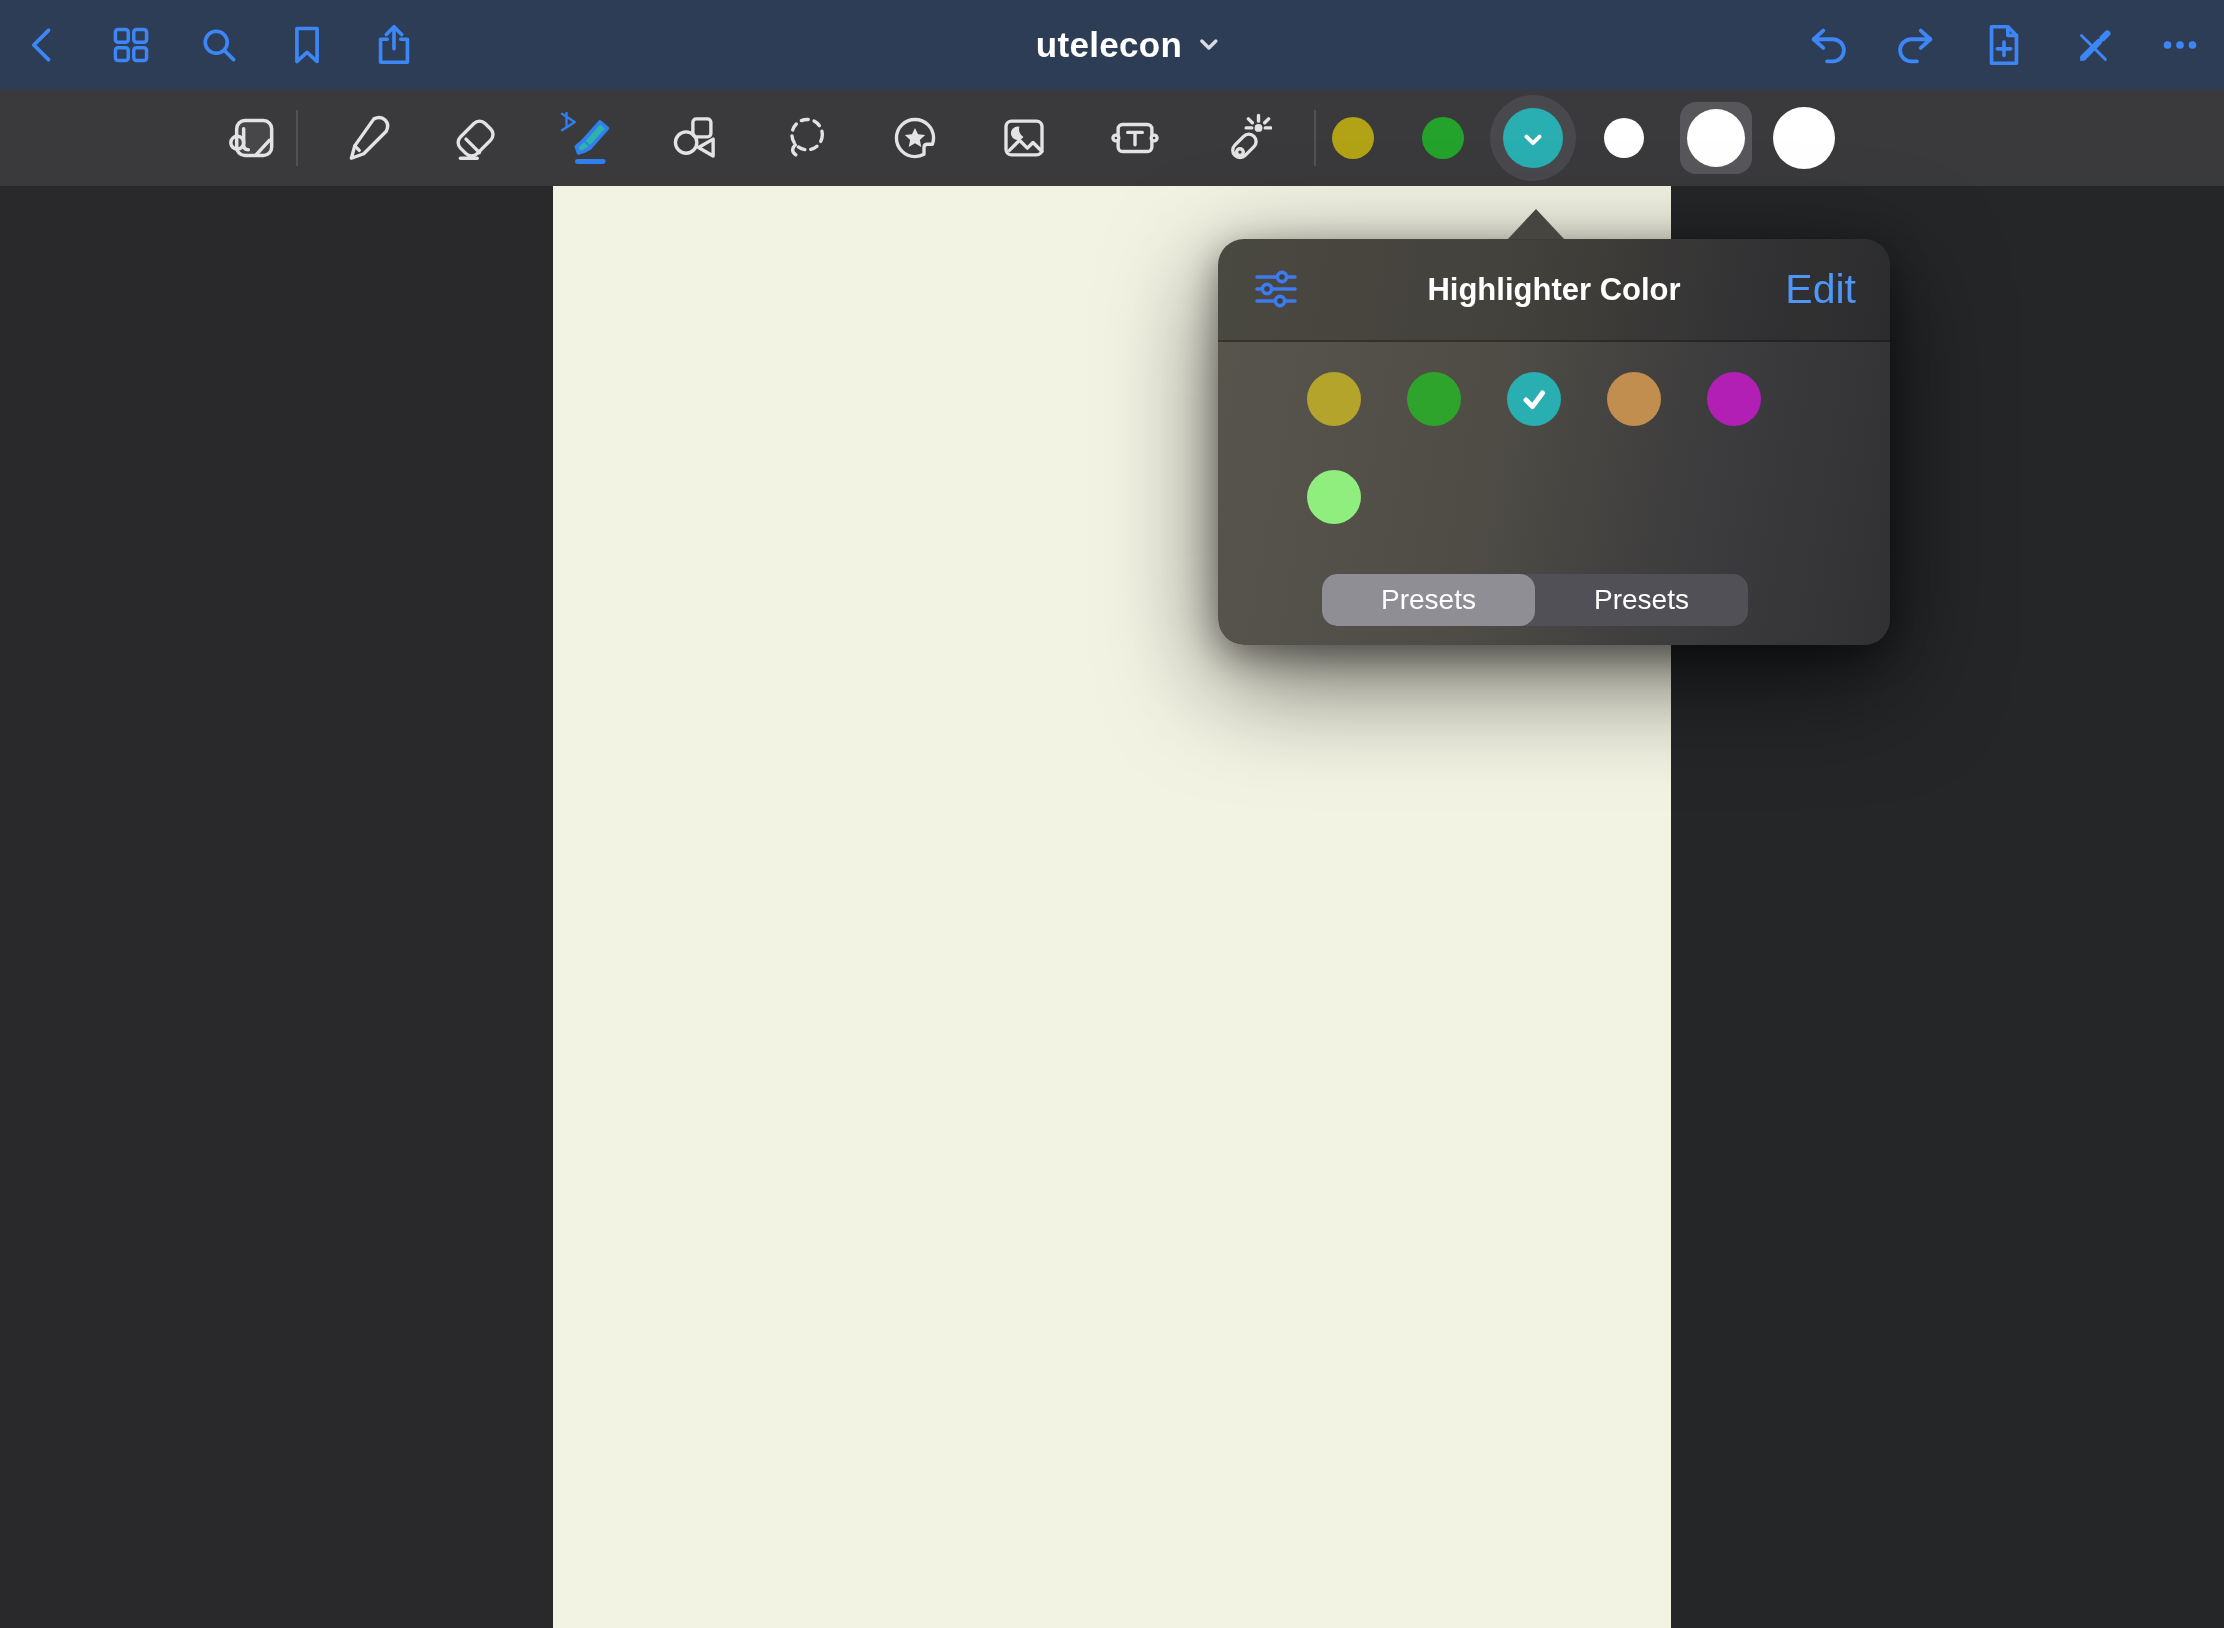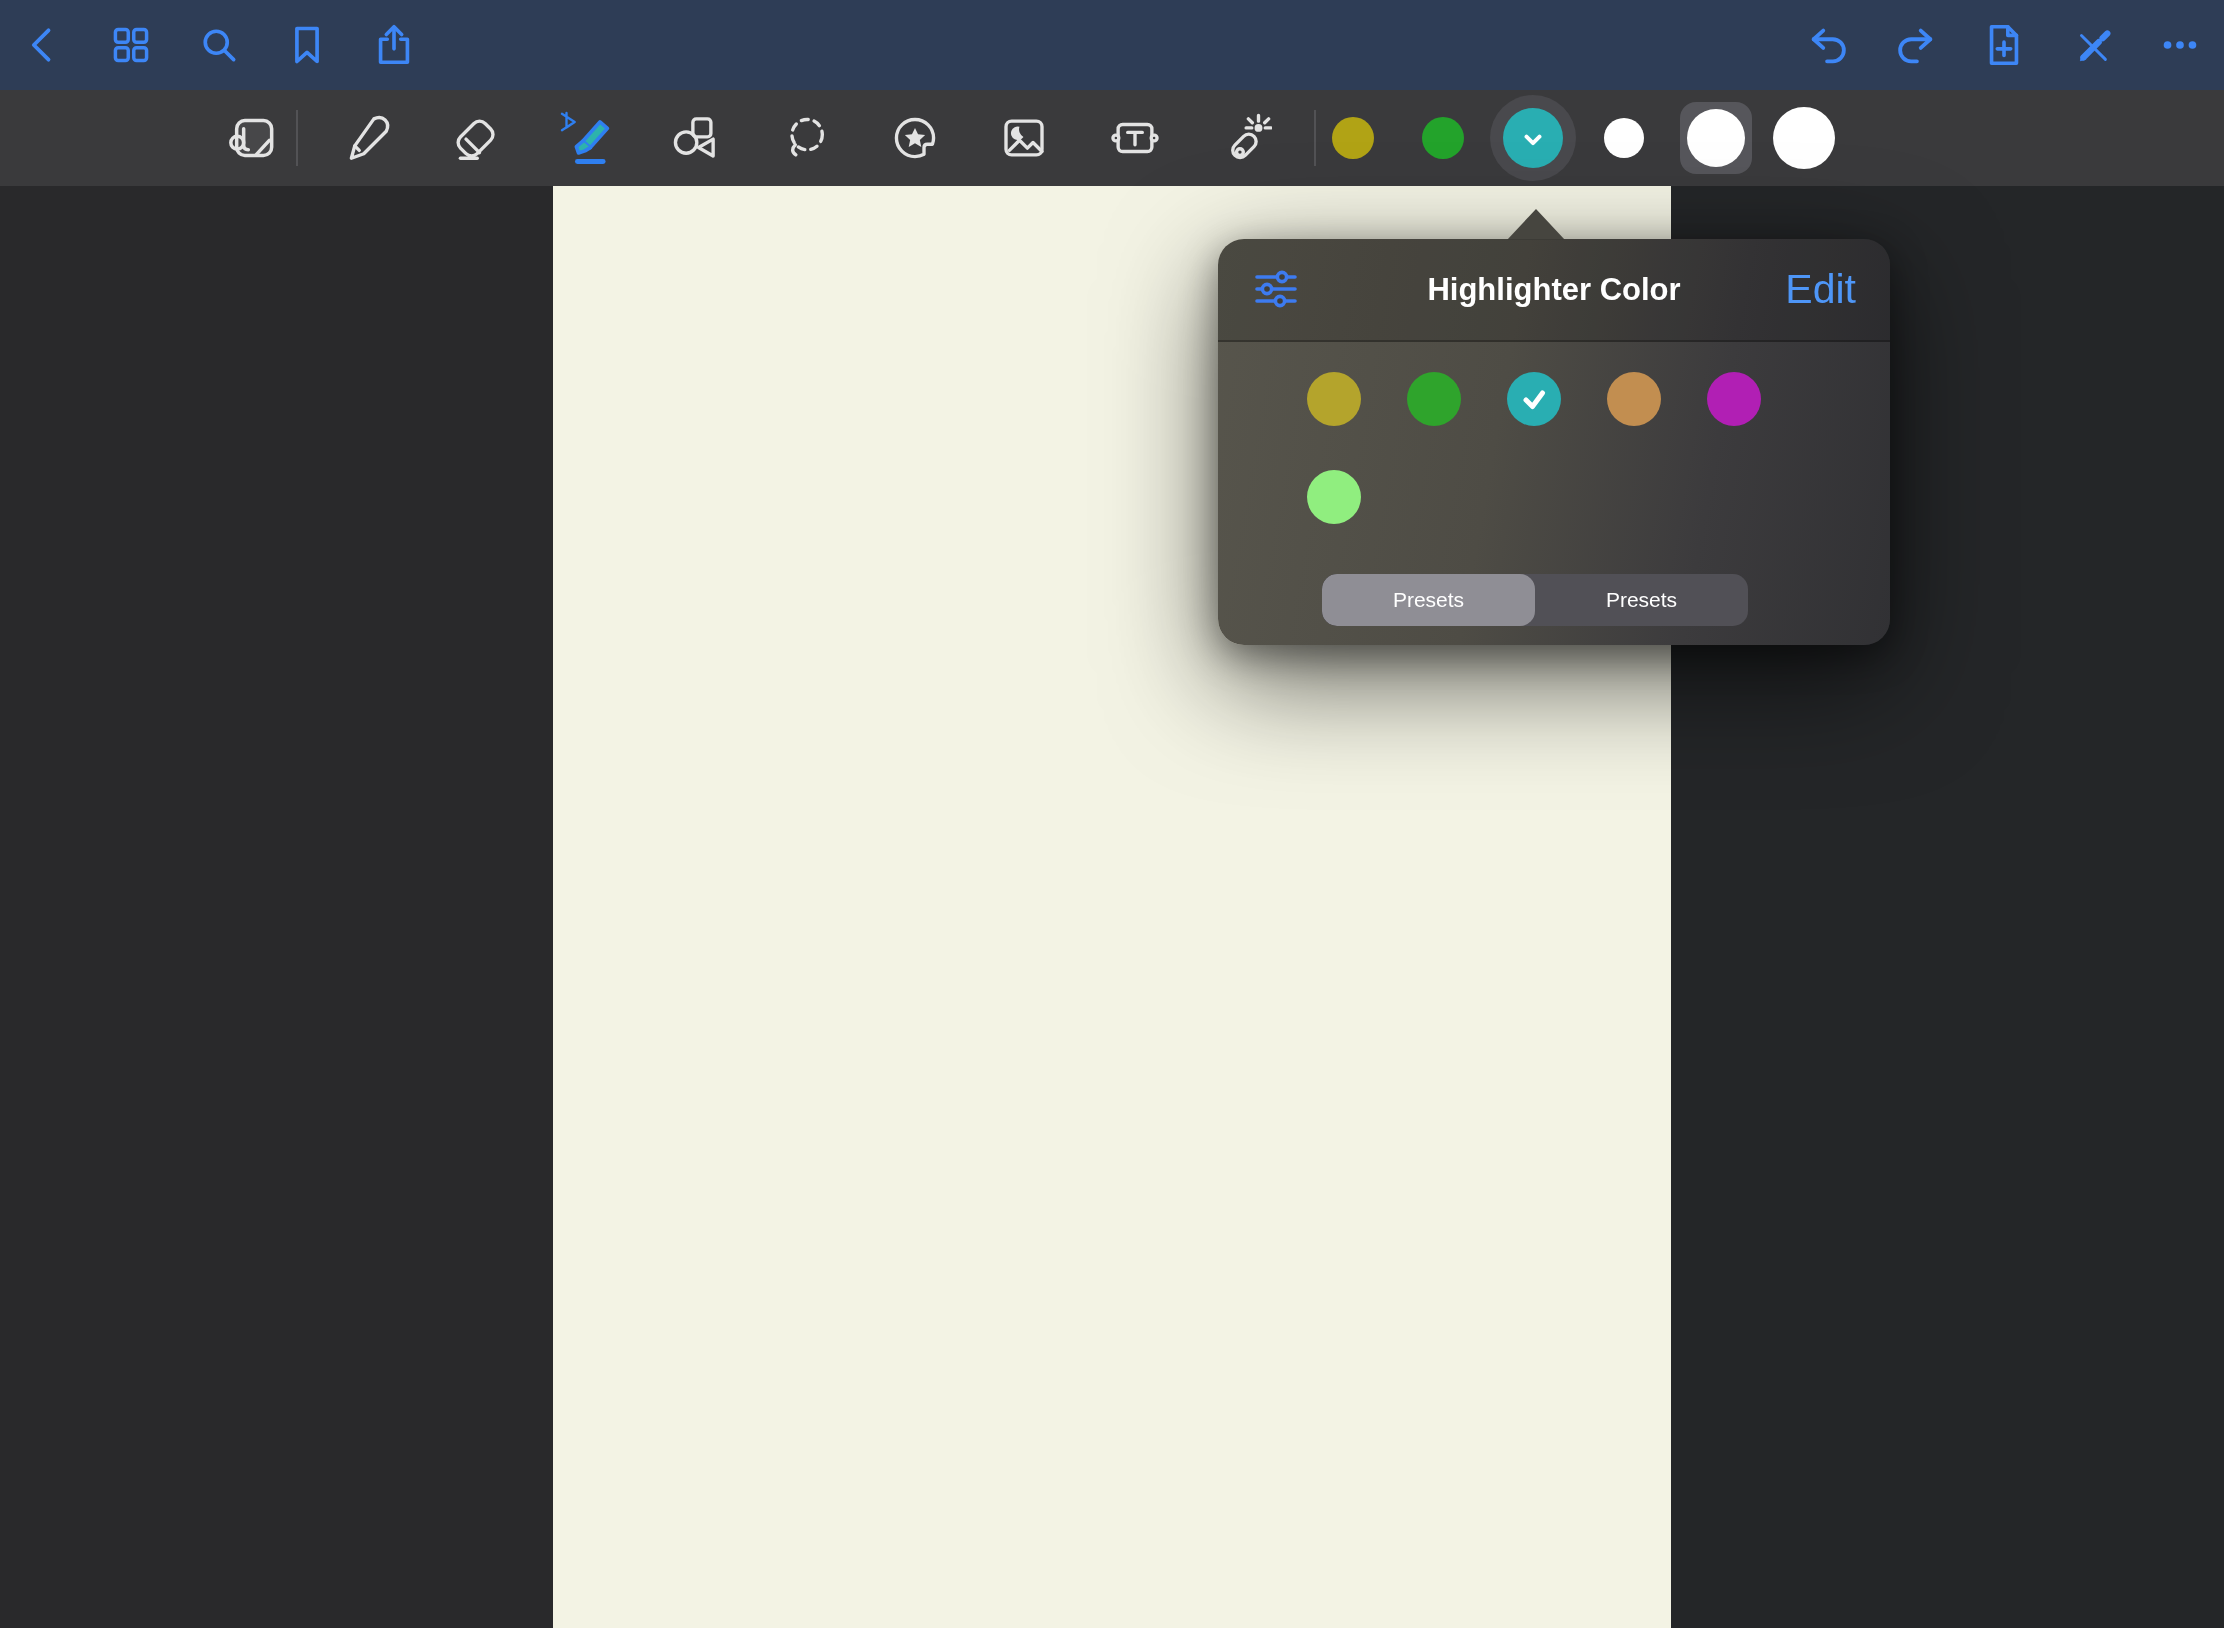--- a/index.html
+++ b/index.html
@@ -37,21 +37,21 @@
   .pop-header{position:absolute;top:0;left:0;width:100%;height:103px;
     background:rgba(0,0,0,.14);border-radius:26px 26px 0 0;
     border-bottom:2px solid rgba(0,0,0,.28);box-sizing:border-box;
     display:flex;align-items:center;}
   .pop-title{position:absolute;left:50%;transform:translateX(-50%);color:#fff;font-size:31px;font-weight:700;}
   .pop-edit{position:absolute;right:34px;color:#4e96f7;font-size:41px;}
   .pop-sliders{position:absolute;left:32px;top:28px;}
   .pc{position:absolute;width:54px;height:54px;border-radius:50%;display:flex;align-items:center;justify-content:center;}
   .seg{position:absolute;left:104px;top:335px;width:426px;height:52px;background:#515056;border-radius:15px;
     display:flex;overflow:hidden;}
-  .seg-item{flex:1;display:flex;align-items:center;justify-content:center;color:#fff;font-size:21px;}
+  .seg-item{flex:1;display:flex;align-items:center;justify-content:center;color:#fff;font-size:28px;}
   .seg-item.sel{background:#8f8e95;border-radius:15px;}
   svg{display:block;}
 </style>
 </head>
 <body>
 
 <div class="screen" style="background: rgb(36, 38, 40);">
 
   <div class="bg-left" style="background: rgb(41, 41, 43);"></div>
   <div class="page" style="background: rgb(243, 243, 228);"></div>
@@ -83,20 +83,26 @@
         </svg>
     </div>
     <div class="nav-btn" style="left:371px">
       <svg width="46" height="46" viewBox="0 0 48 48" fill="none" stroke="#3d86f6" stroke-width="3.8" stroke-linecap="round" stroke-linejoin="round">
           <path d="M17 18 h-7 v24 h28 v-24 h-7"></path>
           <path d="M24 28 V6"></path>
           <path d="M16 13 l8 -8 8 8"></path>
         </svg>
     </div>
 
+    <div class="nav-title">
+      <span class="t">utelecon</span>
+      <svg width="22" height="22" viewBox="0 0 22 22" fill="none" stroke="#d6dae1" stroke-width="3.4" stroke-linecap="round" stroke-linejoin="round">
+          <path d="M4 7 l7 7 7 -7"></path>
+        </svg>
+    </div>
 
     <div class="nav-btn" style="left:1806px">
       <svg width="46" height="46" viewBox="0 0 48 48" fill="none" stroke="#3d86f6" stroke-width="4" stroke-linecap="round" stroke-linejoin="round">
           <path d="M18 9 L8 18 L18 27"></path>
           <path d="M8 18 H28 a11.5 11.5 0 0 1 0 23 h-6"></path>
         </svg>
     </div>
     <div class="nav-btn" style="left:1892px">
       <svg width="46" height="46" viewBox="0 0 48 48" fill="none" stroke="#3d86f6" stroke-width="4" stroke-linecap="round" stroke-linejoin="round">
           <path d="M30 9 L40 18 L30 27"></path>

